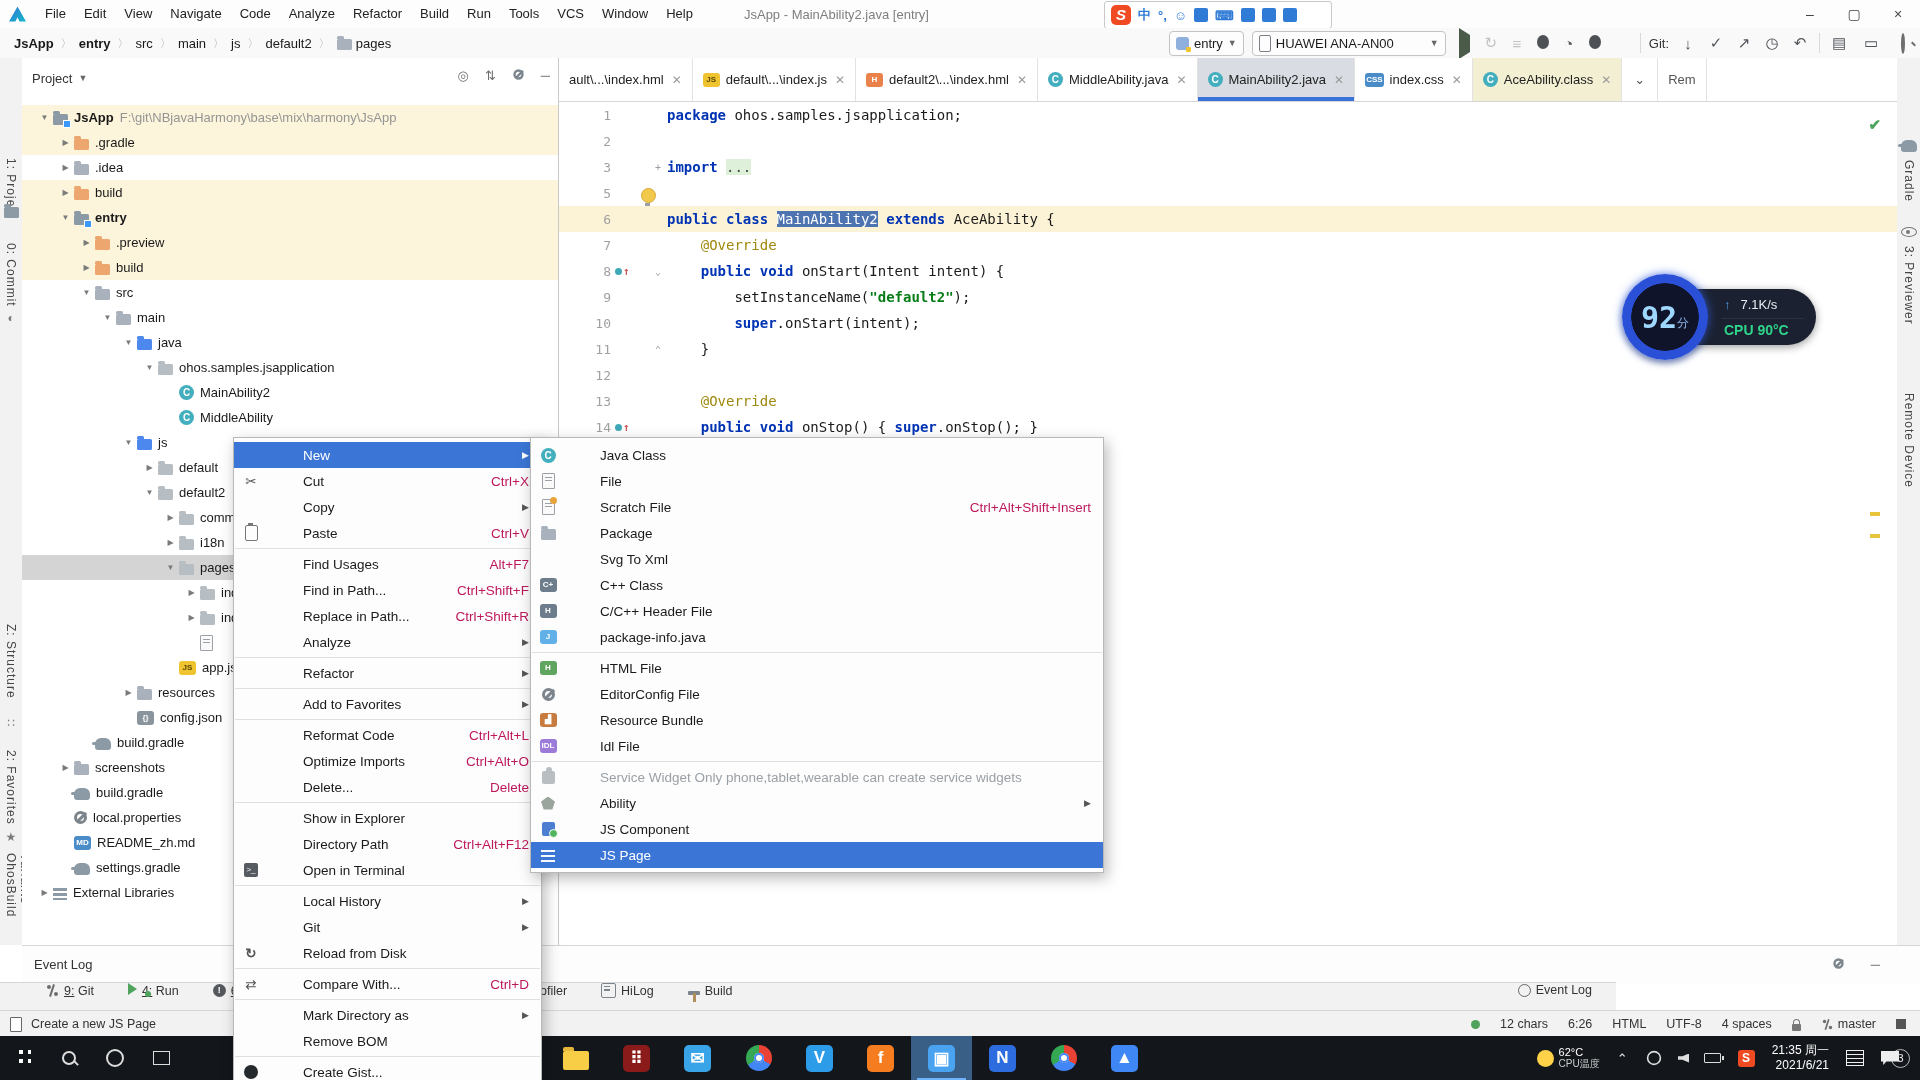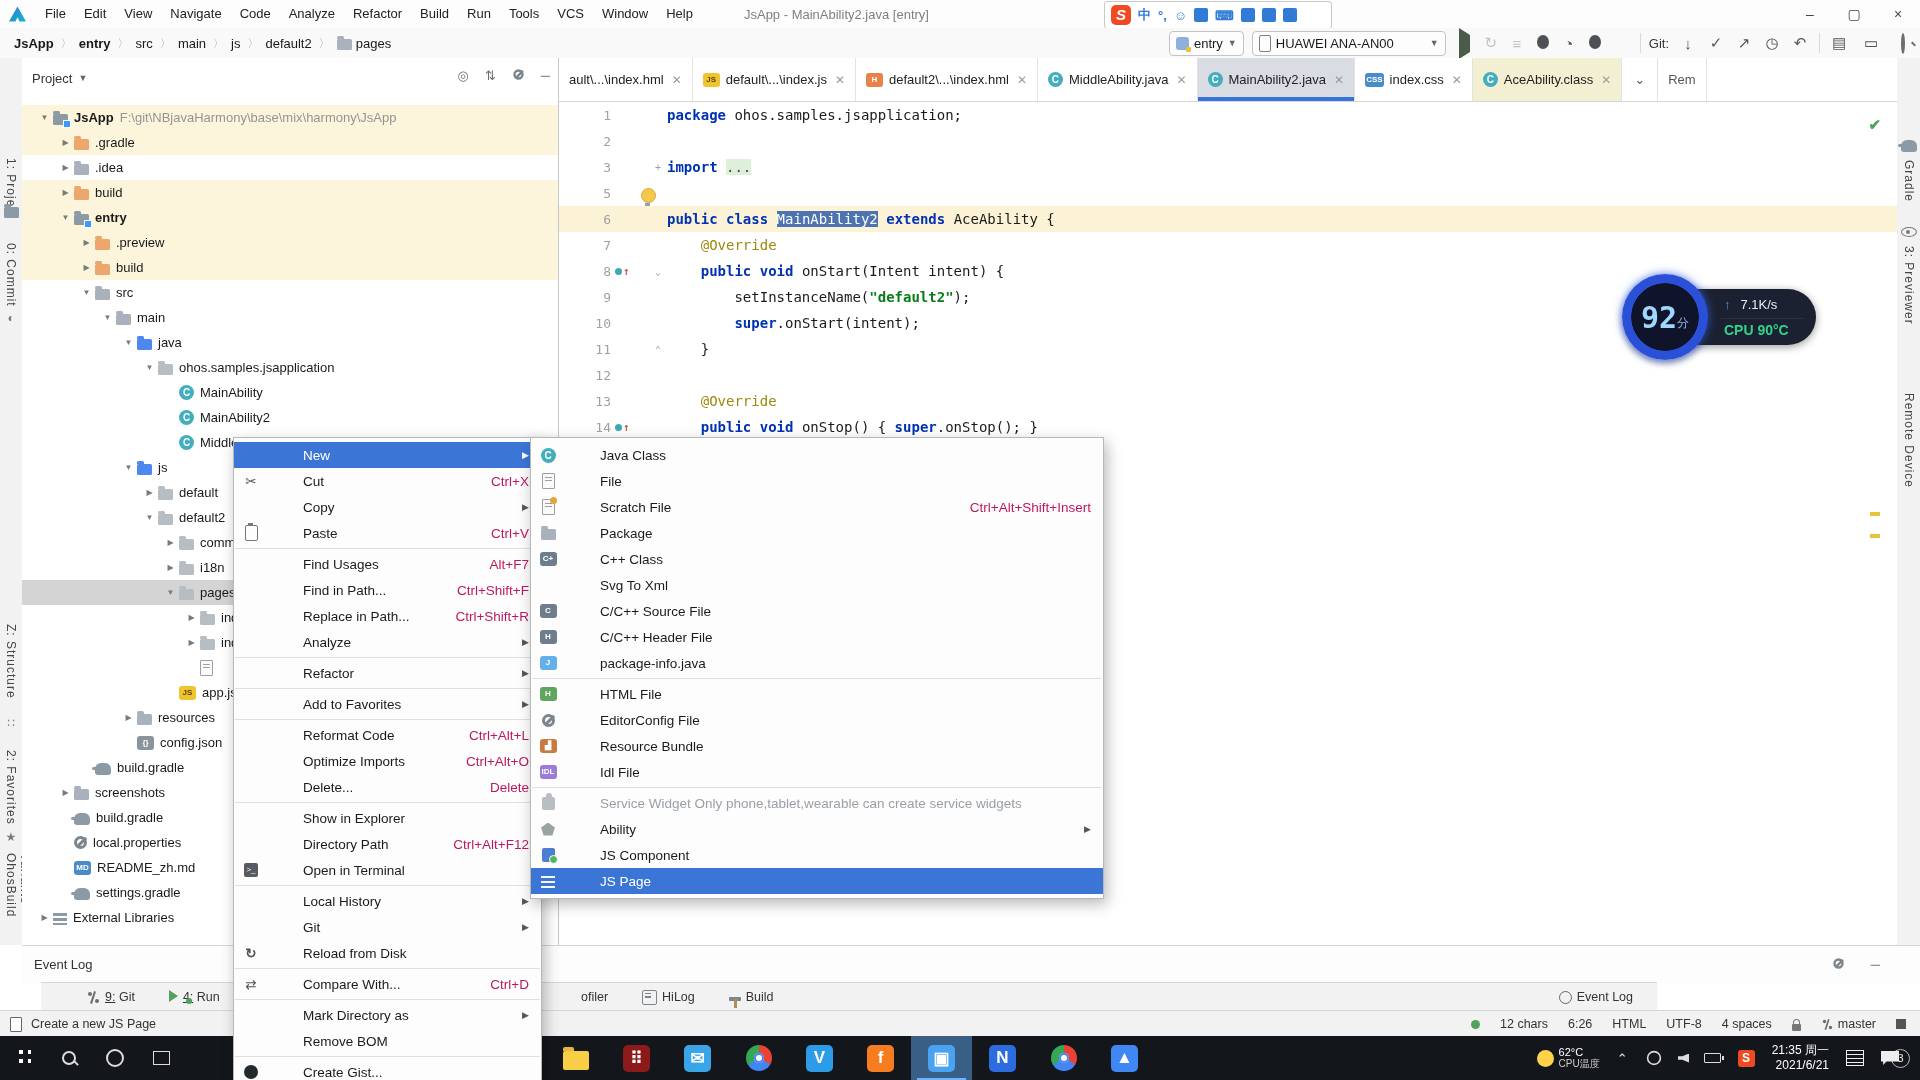--- a/index.html
+++ b/index.html
@@ -128,21 +128,21 @@
   .mitem.sel{background:#3b76d6;color:#fff;}
   .mitem.sel .marr,.mitem.sel .msc{color:#fff;}
   .mitem.dis{color:#9aa0a6;}
   .msep{height:1px;background:#e0e0e0;margin:2px 1px;}
   #ctxmenu{left:233px;top:437px;width:307px;height:643px;overflow:hidden;}
   #submenu{left:530px;top:437px;width:572px;z-index:70;}
   
   #eventlog{left:22px;top:945px;width:1898px;height:37px;background:#fdfdfd;border-top:1px solid #d6d6d6;display:flex;align-items:center;}
   #eventlog .t{margin-left:12px;color:#333;}
   #eventlog .ri{position:absolute;right:40px;display:flex;gap:26px;color:#6e6e6e;}
-  #bottombar{left:0;top:982px;width:1616px;height:28px;background:#f2f2f2;border-top:1px solid #d6d6d6;display:flex;align-items:center;font-size:12.5px;color:#333;margin-left:41px;}
+  #bottombar{left:0;top:982px;width:1616px;height:28px;background:#f2f2f2;border-top:1px solid #d6d6d6;display:flex;align-items:flex-start;font-size:12.5px;color:#333;}
   .bb-btn{display:flex;align-items:center;gap:5px;margin-right:34px;}
   .bb-btn .lab::first-letter{text-decoration:underline;}
   #bb-right{position:absolute;right:24px;display:flex;align-items:center;gap:5px;}
   .rundot{width:6px;height:6px;border-radius:50%;background:#4fa35c;position:absolute;margin-left:8px;margin-top:8px;}
   #statusbar{left:0;top:1010px;width:1920px;height:26px;background:#f2f2f2;border-top:1px solid #d6d6d6;display:flex;align-items:center;font-size:12.5px;color:#333;}
   #sb-left{display:flex;align-items:flex-start;gap:9px;margin-left:10px;}
   #sb-right{position:absolute;right:14px;display:flex;align-items:center;gap:20px;}
   .sb-green{width:9px;height:9px;border-radius:50%;background:#4fa35c;}
   .sb-dark{width:10px;height:10px;background:#555;}
   
@@ -350,25 +350,20 @@
         <span class="tlabel">java</span>
       </div>
       <div class="trow" style="padding-left: 119px;">
         <span class="chev" style="font-size: 8px;">▼</span>
         <span class="ic ic-folder" style="--c: #b6bdc3;"></span>
         <span class="tlabel">ohos.samples.jsapplication</span>
       </div>
       <div class="trow" style="padding-left: 140px;">
         <span class="chev" style="font-size: 8px;"></span>
         <span class="ic ic-class" data-letter="C"></span>
-        <span class="tlabel">MainAbility</span>
-      </div>
-      <div class="trow" style="padding-left: 140px;">
-        <span class="chev" style="font-size: 8px;"></span>
-        <span class="ic ic-class" data-letter="C"></span>
         <span class="tlabel">MainAbility2</span>
       </div>
       <div class="trow" style="padding-left: 140px;">
         <span class="chev" style="font-size: 8px;"></span>
         <span class="ic ic-class" data-letter="C"></span>
         <span class="tlabel">MiddleAbility</span>
       </div>
       <div class="trow" style="padding-left: 98px;">
         <span class="chev" style="font-size: 8px;">▼</span>
         <span class="ic ic-folder" style="--c: #4c88ee;"></span>
@@ -833,34 +828,28 @@
       <span class="mlab">Scratch File</span>
       <span class="msc">Ctrl+Alt+Shift+Insert</span>
     </div>
     <div class="mitem">
       <span class="mic">
         <span class="ic ic-folder" style="--c: #a9b2bc;"></span>
       </span>
       <span class="mlab">Package</span>
     </div>
     <div class="mitem">
+      <span class="mic"></span>
+      <span class="mlab">Svg To Xml</span>
+    </div>
+    <div class="mitem">
       <span class="mic">
         <span class="ic ic-badge" data-letter="C+" style="--c: #6d7d8c;"></span>
       </span>
       <span class="mlab">C++ Class</span>
-    </div>
-    <div class="mitem">
-      <span class="mic"></span>
-      <span class="mlab">Svg To Xml</span>
-    </div>
-    <div class="mitem">
-      <span class="mic">
-        <span class="ic ic-badge" data-letter="C" style="--c: #6d7d8c;"></span>
-      </span>
-      <span class="mlab">C/C++ Source File</span>
     </div>
     <div class="mitem">
       <span class="mic">
         <span class="ic ic-badge" data-letter="H" style="--c: #6d7d8c;"></span>
       </span>
       <span class="mlab">C/C++ Header File</span>
     </div>
     <div class="mitem">
       <span class="mic">
         <span class="ic ic-badge" data-letter="J" style="--c: #62b0e8;"></span>

